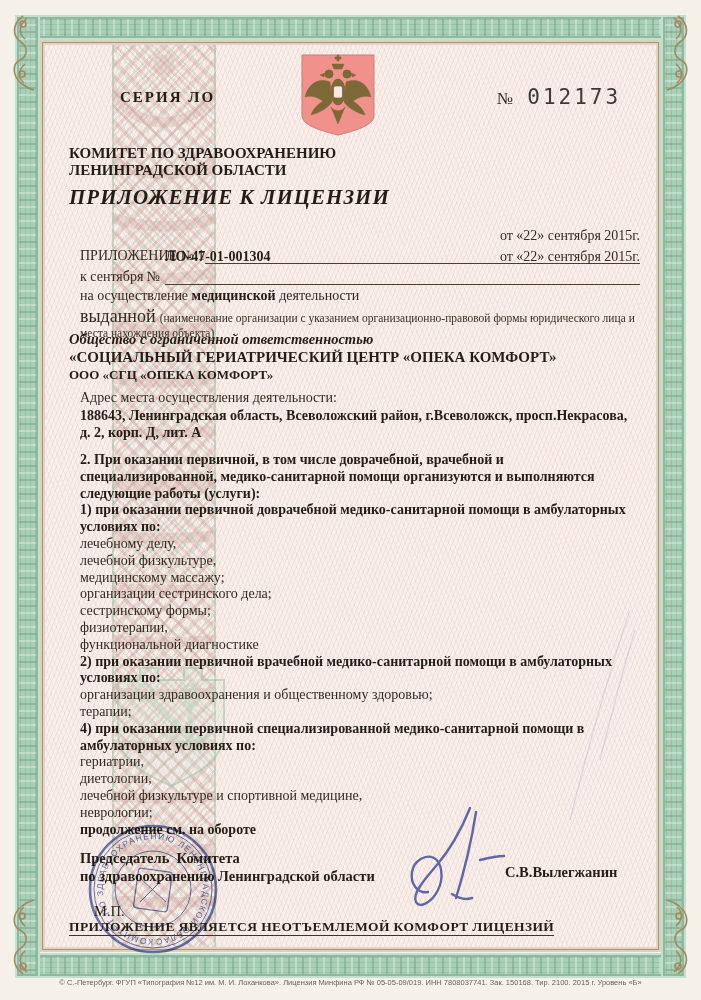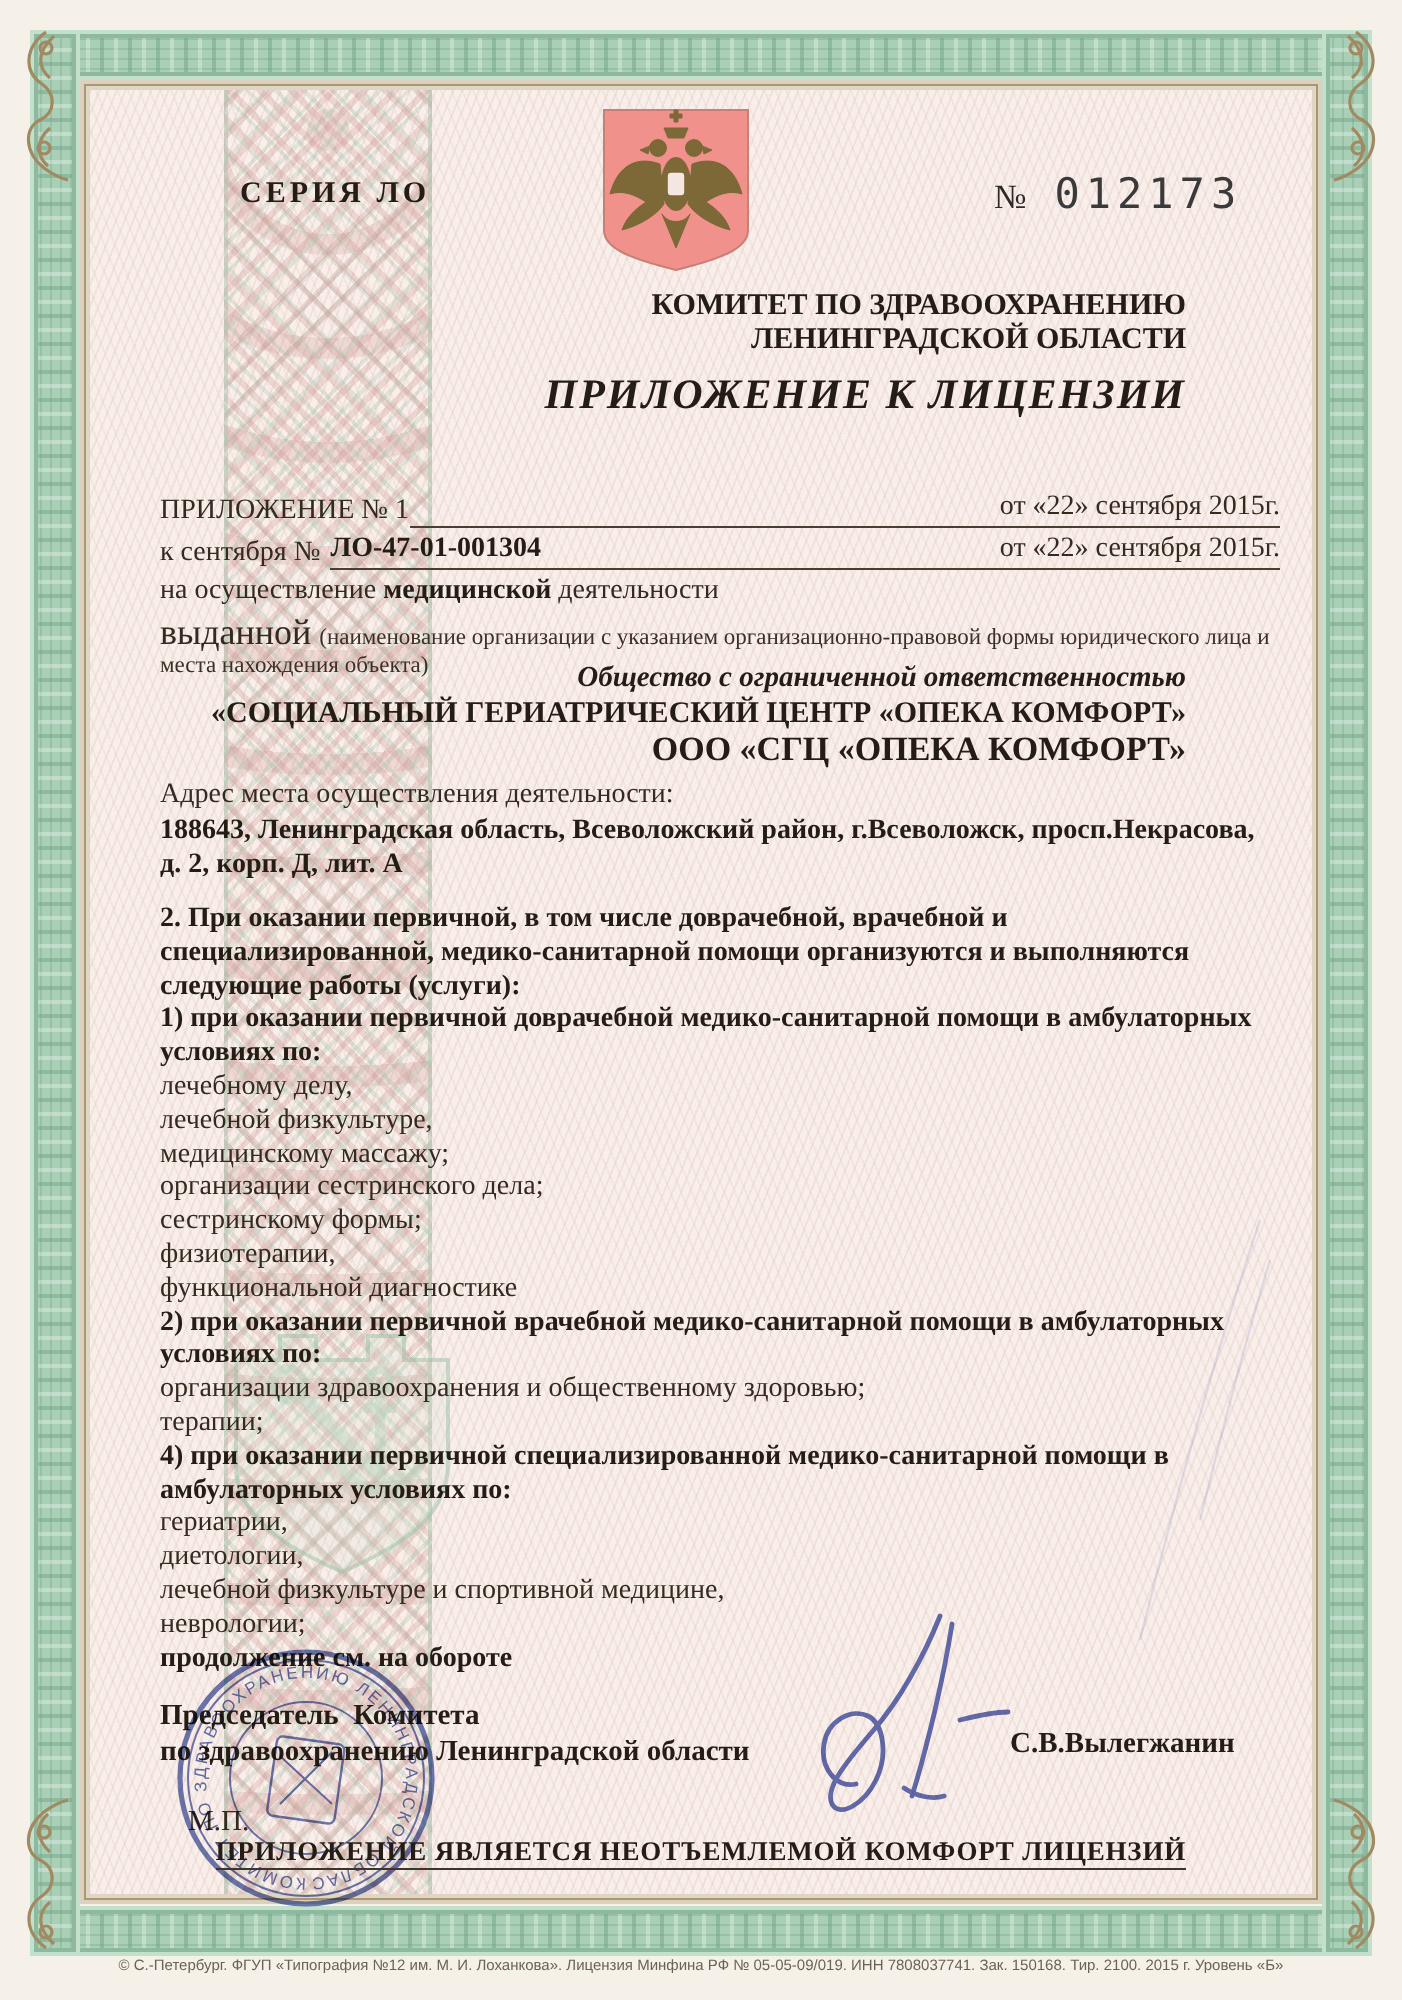--- a/index.html
+++ b/index.html
@@ -28,22 +28,22 @@
        repeating-linear-gradient(-45deg, rgba(196,136,132,.28) 0 3px, transparent 3px 11px),
        repeating-linear-gradient(45deg, rgba(142,184,152,.26) 5px 7px, transparent 7px 15px),
        repeating-linear-gradient(-45deg, rgba(142,184,152,.26) 5px 7px, transparent 7px 15px),
        repeating-radial-gradient(circle at 50% 20px, rgba(188,120,116,.22) 0 10px, transparent 11px 52px);
      box-shadow:inset 2px 0 0 rgba(160,190,168,.5), inset -2px 0 0 rgba(160,190,168,.5);}
   .corner{position:absolute;z-index:5;}
   
   .abs{position:absolute;}
   .b{font-weight:bold;color:#241d15;}
   .ital{font-style:italic;}
-  .ctr{left:43px;width:550px;text-align:right;}
-  .u{border-bottom:1px solid #4a3e30;padding-bottom:1px;}
+  .ctr{left:69px;width:550px;text-align:left;}
+  .u{border-bottom:1px solid #4a3e30;padding-bottom:19px;}
   .row{display:flex;align-items:flex-end;height:21px;font-size:14px;}
   .fill{flex:1;border-bottom:1px solid #4a3e30;}
   .svc div{height:16.8px;font-size:14px;white-space:nowrap;}
   .small-note{font-size:11.5px;color:#3a3126;}
   .sig-name{font-size:14.5px;}
   .blend{mix-blend-mode:multiply;}
 </style>
 </head>
 <body>
 
@@ -158,21 +158,21 @@
     <div style="margin-top:2px;">
       <span style="font-size:18px;">выданной</span>
       <span class="small-note">(наименование организации с указанием организационно-правовой формы юридического лица и</span>
     </div>
     <div class="small-note">места нахождения объекта)</div>
   </div>
 
   <div class="abs ctr" style="top:331px;line-height:17.5px;">
     <div class="b" style="font-size:14.5px;font-style:italic;">Общество с ограниченной ответственностью</div>
     <div class="b" style="font-size:15px;">«СОЦИАЛЬНЫЙ ГЕРИАТРИЧЕСКИЙ ЦЕНТР «ОПЕКА КОМФОРТ»</div>
-    <div class="b" style="font-size:17px;">ООО «СГЦ «ОПЕКА КОМФОРТ»</div>
+    <div class="b" style="font-size:13px;">ООО «СГЦ «ОПЕКА КОМФОРТ»</div>
   </div>
 
   <div class="abs" style="left:80px;top:389px;width:560px;line-height:17.5px;font-size:14px;">
     <div>Адрес места осуществления деятельности:</div>
     <div class="b">188643, Ленинградская область, Всеволожский район, г.Всеволожск, просп.Некрасова,</div>
     <div class="b">д. 2, корп. Д, лит. А</div>
   </div>
 
   <div class="abs svc" style="left:80px;top:452px;width:560px;">
     <div class="b">2. При оказании первичной, в том числе доврачебной, врачебной и</div>

